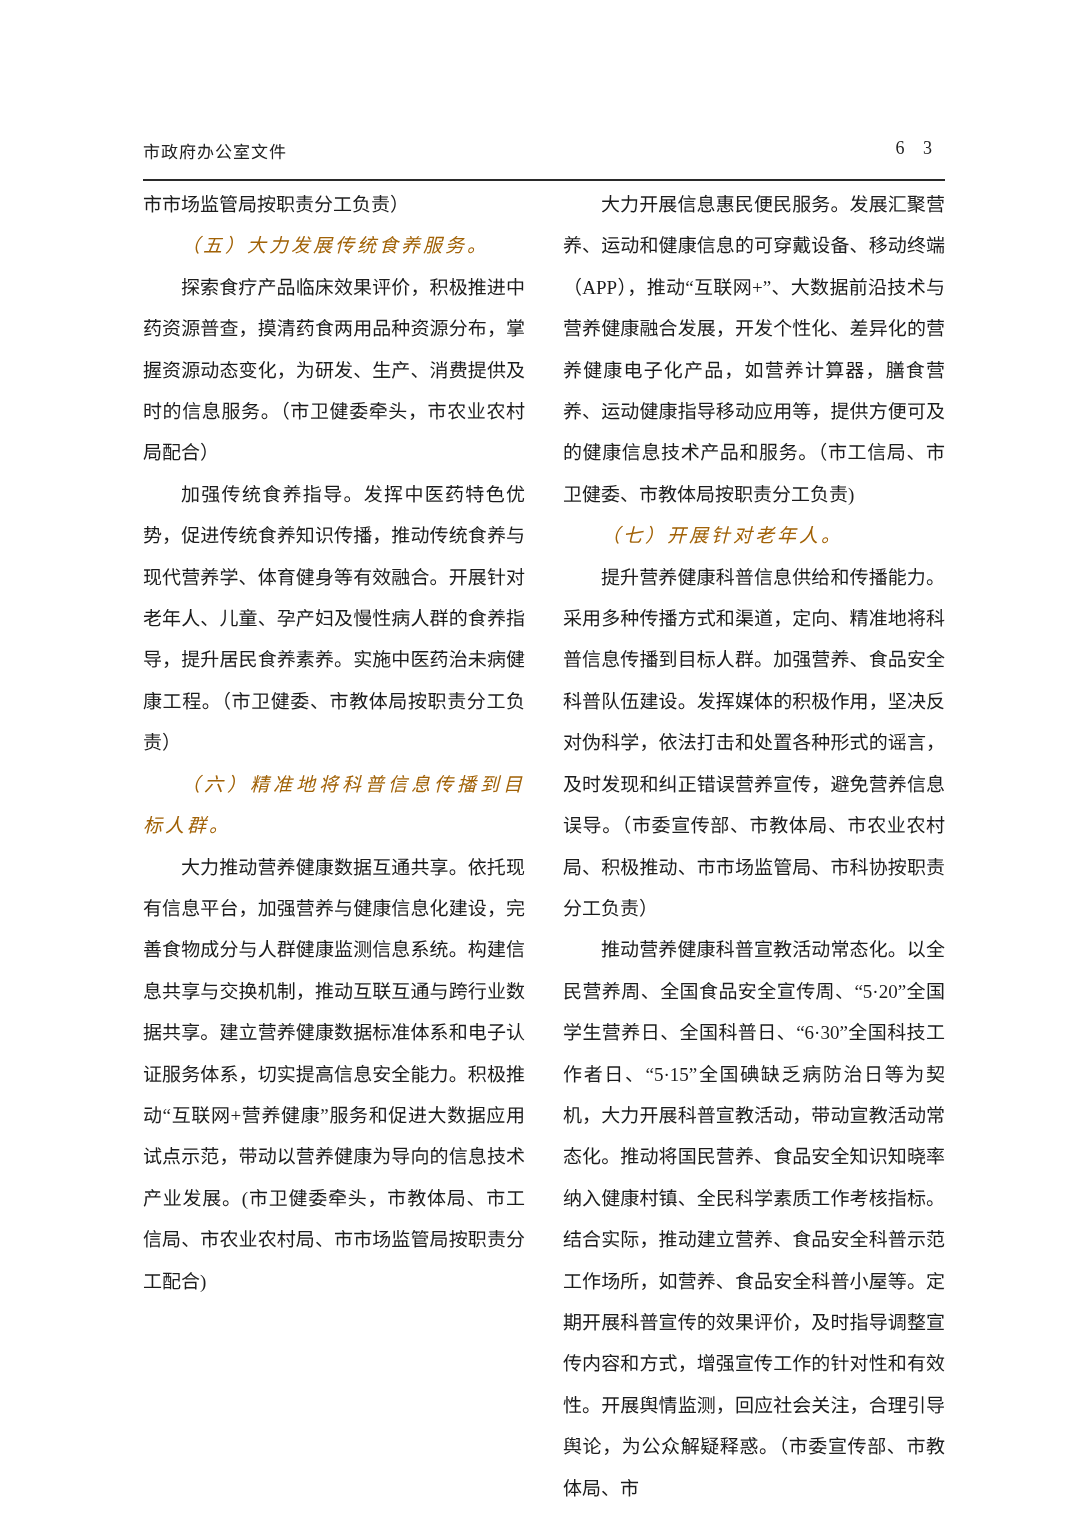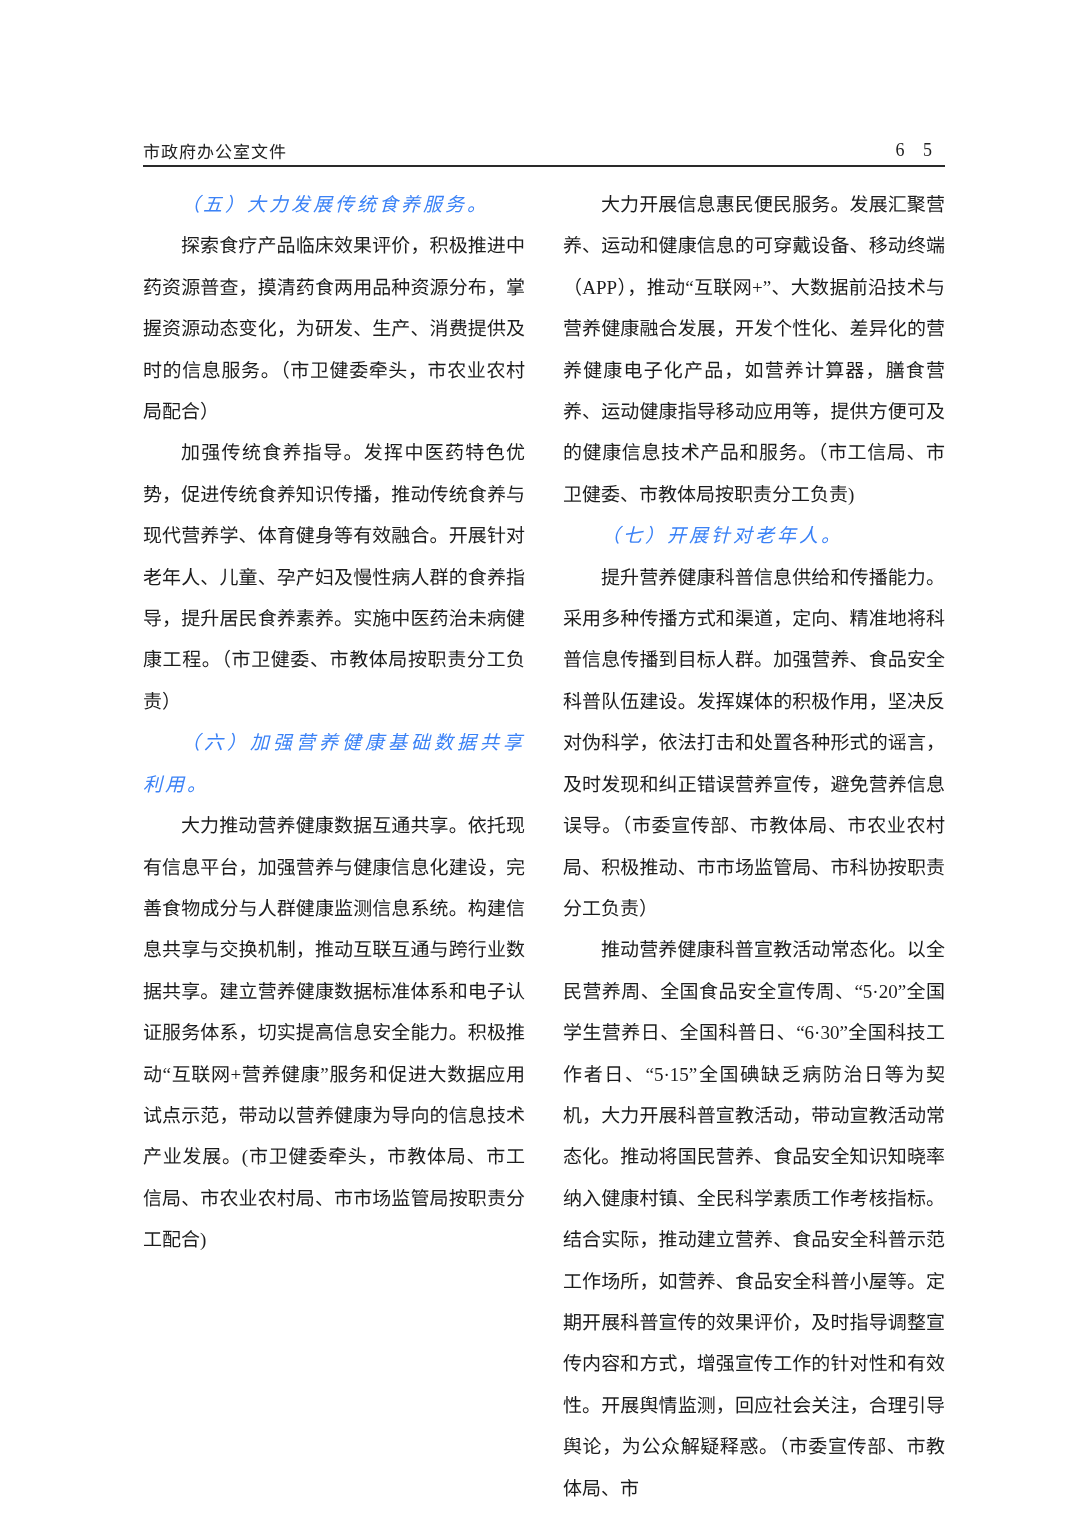--- a/index.html
+++ b/index.html
@@ -16,23 +16,23 @@
     color: #1c1c1c;
     overflow: hidden;
   }
   .page-header {
     position: absolute;
     left: 143px;
     top: 138px;
     width: 802px;
     display: flex;
     justify-content: space-between;
-    align-items: center;
+    align-items: flex-start;
     border-bottom: 2px solid #2a2a2a;
-    padding-bottom: 2px;
+    padding-bottom: 16px;
   }
   .header-title {
     font-size: 17px;
     letter-spacing: 1px;
     color: #222;
   }
   .page-number {
     font-size: 18px;
     letter-spacing: 7px;
     margin-right: 6px;
@@ -52,40 +52,41 @@
     line-height: 41.4px;
     text-align: justify;
     color: #1c1c1c;
   }
   .col p { text-indent: 2em; }
   .col p.cont { text-indent: 0; }
   .col p.heading {
     font-style: italic;
     letter-spacing: 3px;
     font-weight: 500;
-    color: #3b82f6;
+    color: #a16207;
   }
 </style>
 </head>
 <body>
 
 <div class="page">
 
   <header class="page-header">
     <span class="header-title">市政府办公室文件</span>
-    <span class="page-number">6 5</span>
+    <span class="page-number">6 3</span>
   </header>
 
   <div class="columns">
 
     <div class="col">
+      <p class="cont">市市场监管局按职责分工负责）</p>
       <p class="heading">（五）大力发展传统食养服务。</p>
       <p class="para">探索食疗产品临床效果评价，积极推进中药资源普查，摸清药食两用品种资源分布，掌握资源动态变化，为研发、生产、消费提供及时的信息服务。（市卫健委牵头，市农业农村局配合）</p>
       <p class="para">加强传统食养指导。发挥中医药特色优势，促进传统食养知识传播，推动传统食养与现代营养学、体育健身等有效融合。开展针对老年人、儿童、孕产妇及慢性病人群的食养指导，提升居民食养素养。实施中医药治未病健康工程。（市卫健委、市教体局按职责分工负责）</p>
-      <p class="heading">（六）加强营养健康基础数据共享利用。</p>
+      <p class="heading">（六）精准地将科普信息传播到目标人群。</p>
       <p class="para">大力推动营养健康数据互通共享。依托现有信息平台，加强营养与健康信息化建设，完善食物成分与人群健康监测信息系统。构建信息共享与交换机制，推动互联互通与跨行业数据共享。建立营养健康数据标准体系和电子认证服务体系，切实提高信息安全能力。积极推动“互联网+营养健康”服务和促进大数据应用试点示范，带动以营养健康为导向的信息技术产业发展。(市卫健委牵头，市教体局、市工信局、市农业农村局、市市场监管局按职责分工配合)</p>
     </div>
 
     <div class="col">
       <p class="para">大力开展信息惠民便民服务。发展汇聚营养、运动和健康信息的可穿戴设备、移动终端（APP），推动“互联网+”、大数据前沿技术与营养健康融合发展，开发个性化、差异化的营养健康电子化产品，如营养计算器，膳食营养、运动健康指导移动应用等，提供方便可及的健康信息技术产品和服务。（市工信局、市卫健委、市教体局按职责分工负责)</p>
       <p class="heading">（七）开展针对老年人。</p>
       <p class="para">提升营养健康科普信息供给和传播能力。采用多种传播方式和渠道，定向、精准地将科普信息传播到目标人群。加强营养、食品安全科普队伍建设。发挥媒体的积极作用，坚决反对伪科学，依法打击和处置各种形式的谣言，及时发现和纠正错误营养宣传，避免营养信息误导。（市委宣传部、市教体局、市农业农村局、积极推动、市市场监管局、市科协按职责分工负责）</p>
       <p class="para">推动营养健康科普宣教活动常态化。以全民营养周、全国食品安全宣传周、“5·20”全国学生营养日、全国科普日、“6·30”全国科技工作者日、“5·15”全国碘缺乏病防治日等为契机，大力开展科普宣教活动，带动宣教活动常态化。推动将国民营养、食品安全知识知晓率纳入健康村镇、全民科学素质工作考核指标。结合实际，推动建立营养、食品安全科普示范工作场所，如营养、食品安全科普小屋等。定期开展科普宣传的效果评价，及时指导调整宣传内容和方式，增强宣传工作的针对性和有效性。开展舆情监测，回应社会关注，合理引导舆论，为公众解疑释惑。（市委宣传部、市教体局、市</p>
     </div>
 

